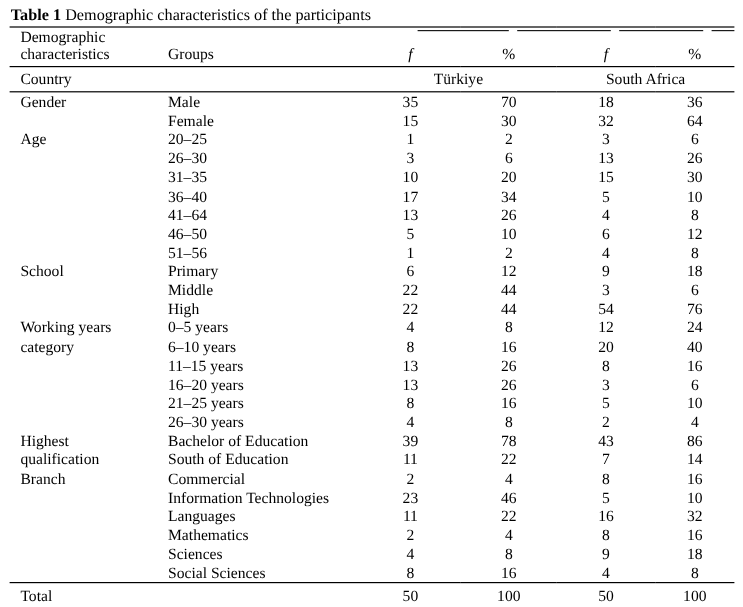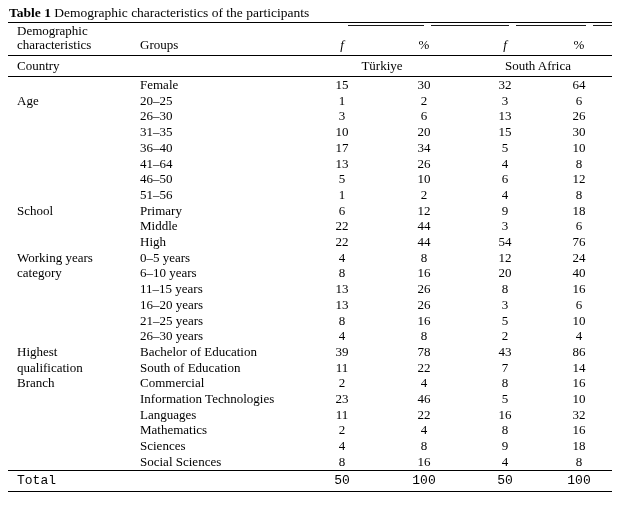--- a/index.html
+++ b/index.html
@@ -68,21 +68,20 @@
   thead tr.country-row td {
     height: 18px;
     border-bottom: 1px solid #000;
     padding-bottom: 2px;
   }
   tbody td { height: 15.7px; }
   tfoot td {
     height: 18px;
     border-top: 1px solid #000;
     padding-bottom: 2px;
-    font-family: Liberation Mono, monospace;
   }
 
   
   .artifact {
     position: absolute;
     height: 1px;
     background: #1a1a1a;
     top: 25px;
   }
   .a1 { left: 348px; width: 76px; }
@@ -119,20 +118,28 @@
       </tr>
       <tr class="country-row">
         <td class="cat">Country</td>
         <td class="grp"></td>
         <td class="num" colspan="2">Türkiye</td>
         <td class="num" colspan="2">South Africa</td>
       </tr>
     </thead>
     <tbody>
         <tr>
+          <td class="cat">Gender</td>
+          <td class="grp">Male</td>
+          <td class="num">35</td>
+          <td class="num">70</td>
+          <td class="num">18</td>
+          <td class="num">36</td>
+        </tr>
+        <tr>
           <td class="cat"></td>
           <td class="grp">Female</td>
           <td class="num">15</td>
           <td class="num">30</td>
           <td class="num">32</td>
           <td class="num">64</td>
         </tr>
         <tr>
           <td class="cat">Age</td>
           <td class="grp">20–25</td>

